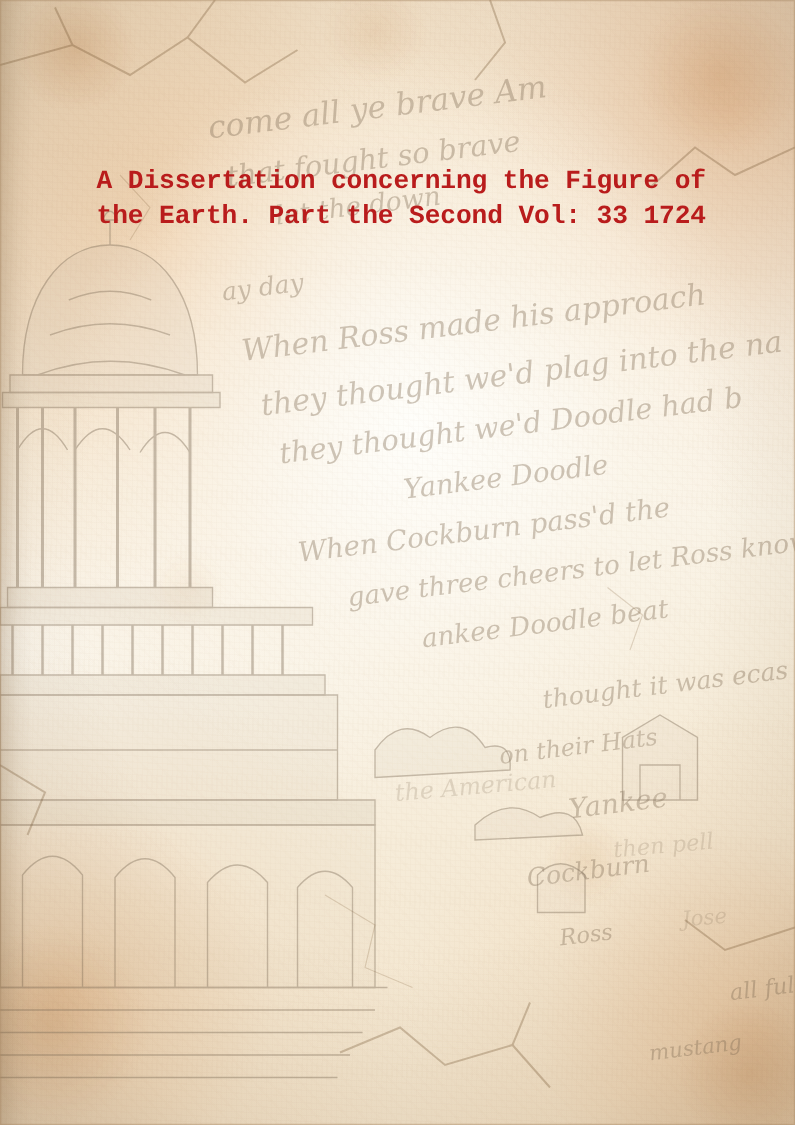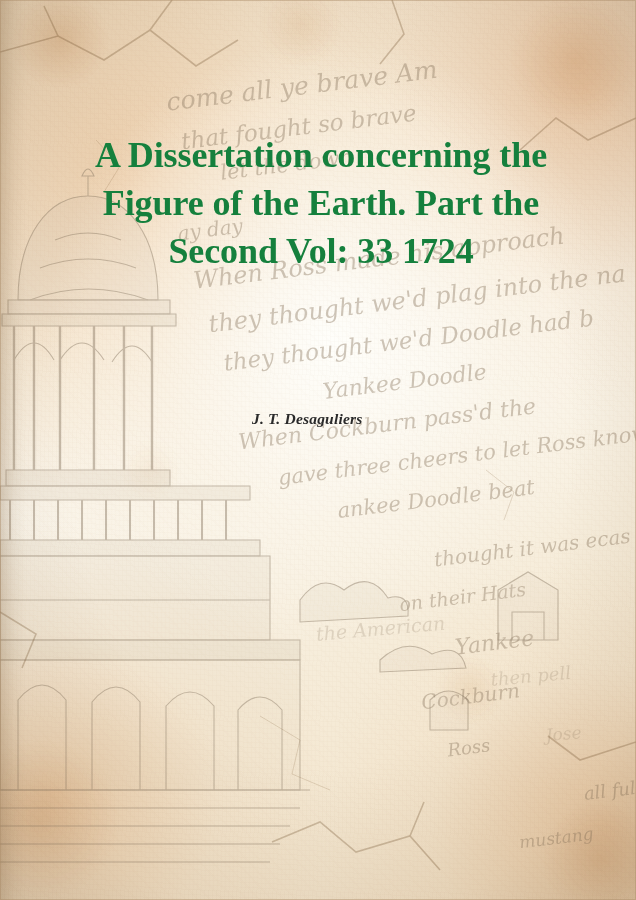--- a/index.html
+++ b/index.html
@@ -90,25 +90,25 @@
 
   
   .title-block {
     position: absolute;
     left: 72px;
     top: 132px;
     width: 498px;
     text-align: center;
   }
   .book-title {
-    font-family: Liberation Serif, serif;
+    font-family: Liberation Mono, monospace;
     font-weight: bold;
-    font-size: 36px;
+    font-size: 21px;
     line-height: 1.33;
-    color: #15803d;
+    color: #b91c1c;
     letter-spacing: -0.1px;
     margin: 0;
   }
 
   .author-block {
     position: absolute;
     left: 252px;
     top: 410px;
     width: 340px;
   }
@@ -239,18 +239,15 @@
     </g>
   </svg>
 
   <div class="vignette"></div>
   <div class="spine-shadow"></div>
 
   <div class="title-block">
     <h1 class="book-title">A Dissertation concerning the Figure of the Earth. Part the Second Vol: 33 1724</h1>
   </div>
 
-  <div class="author-block">
-    <p class="book-author">J. T. Desaguliers</p>
-  </div>
 
   <div class="edge"></div>
 </div>
 
 </body></html>

